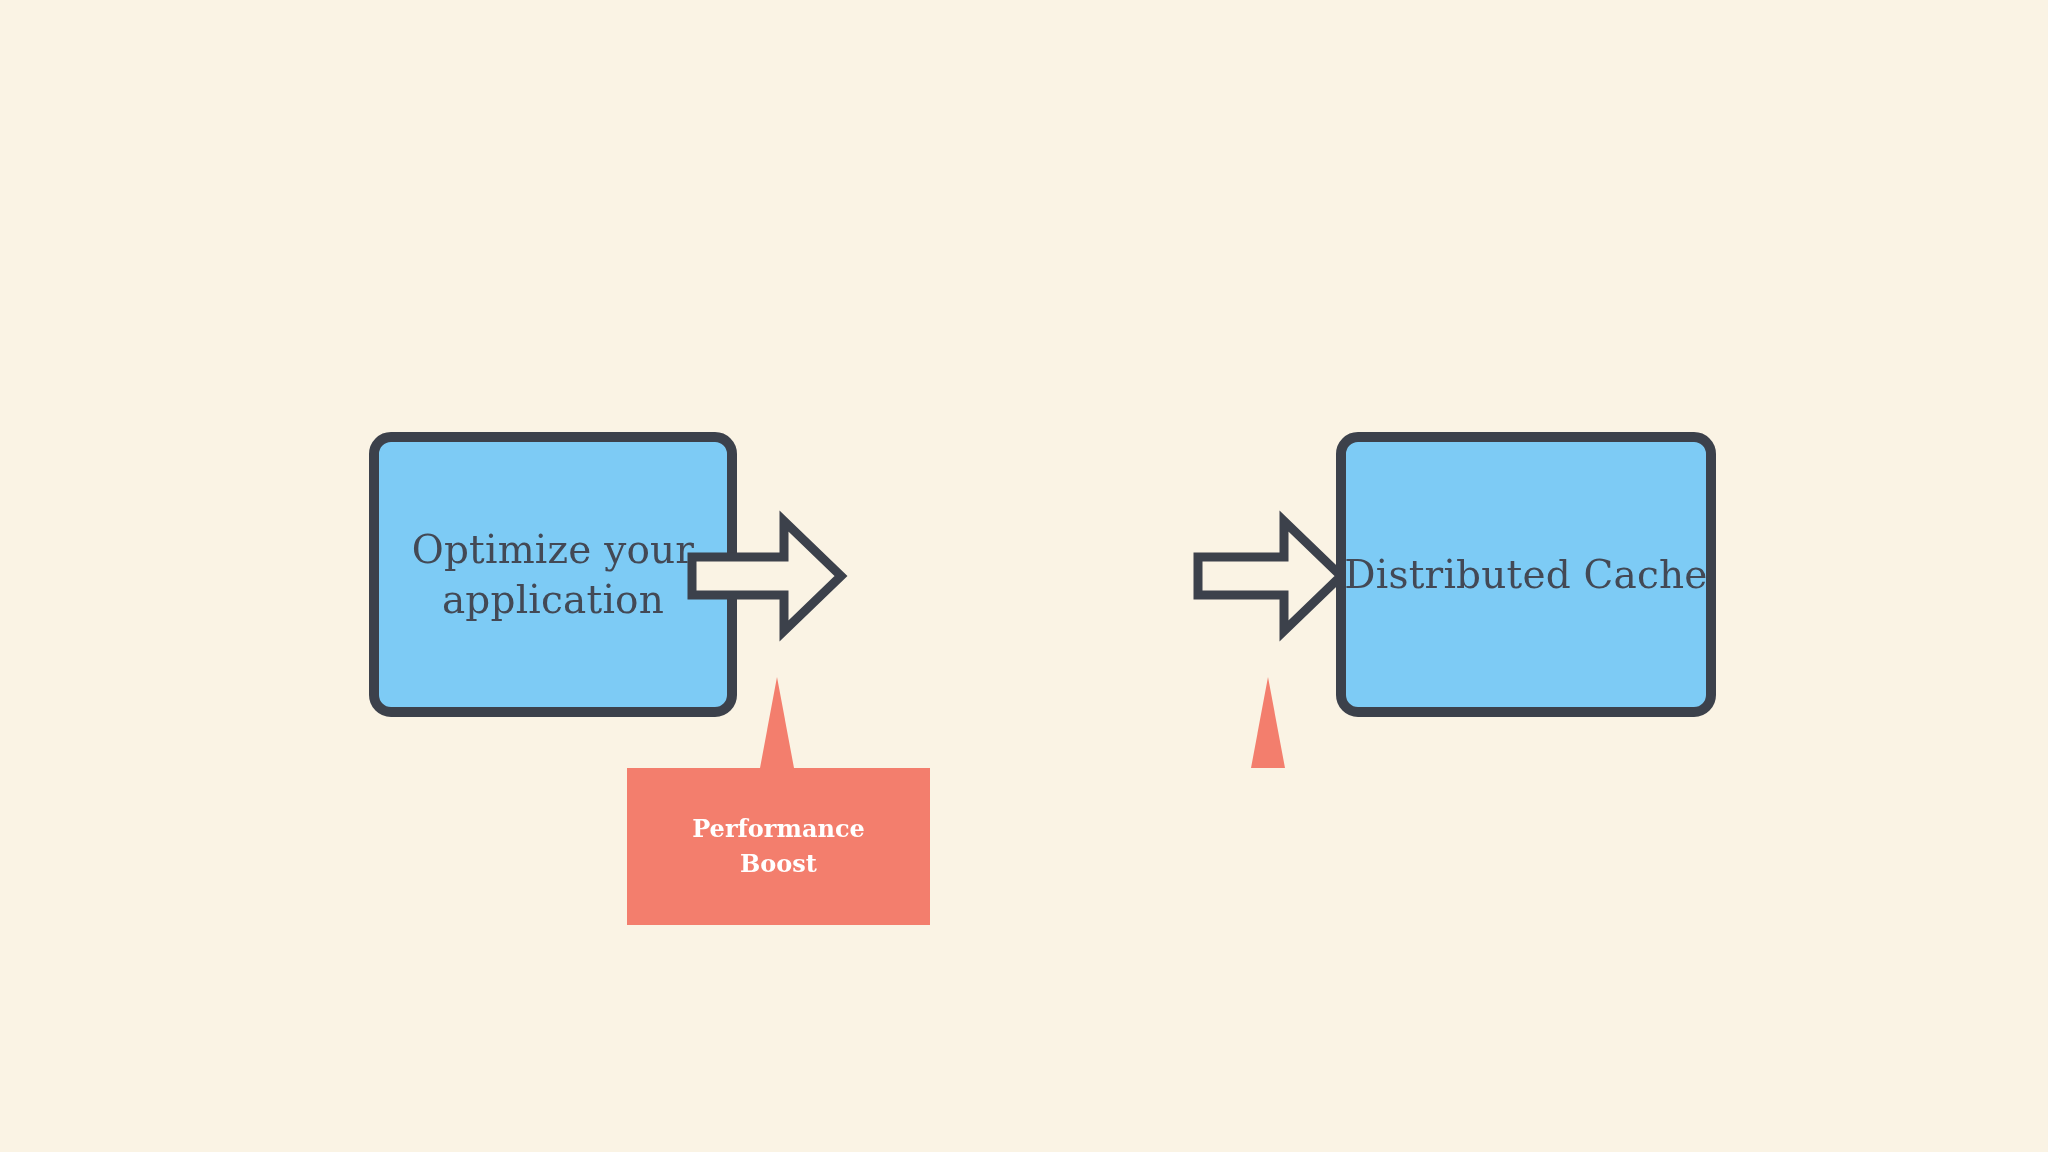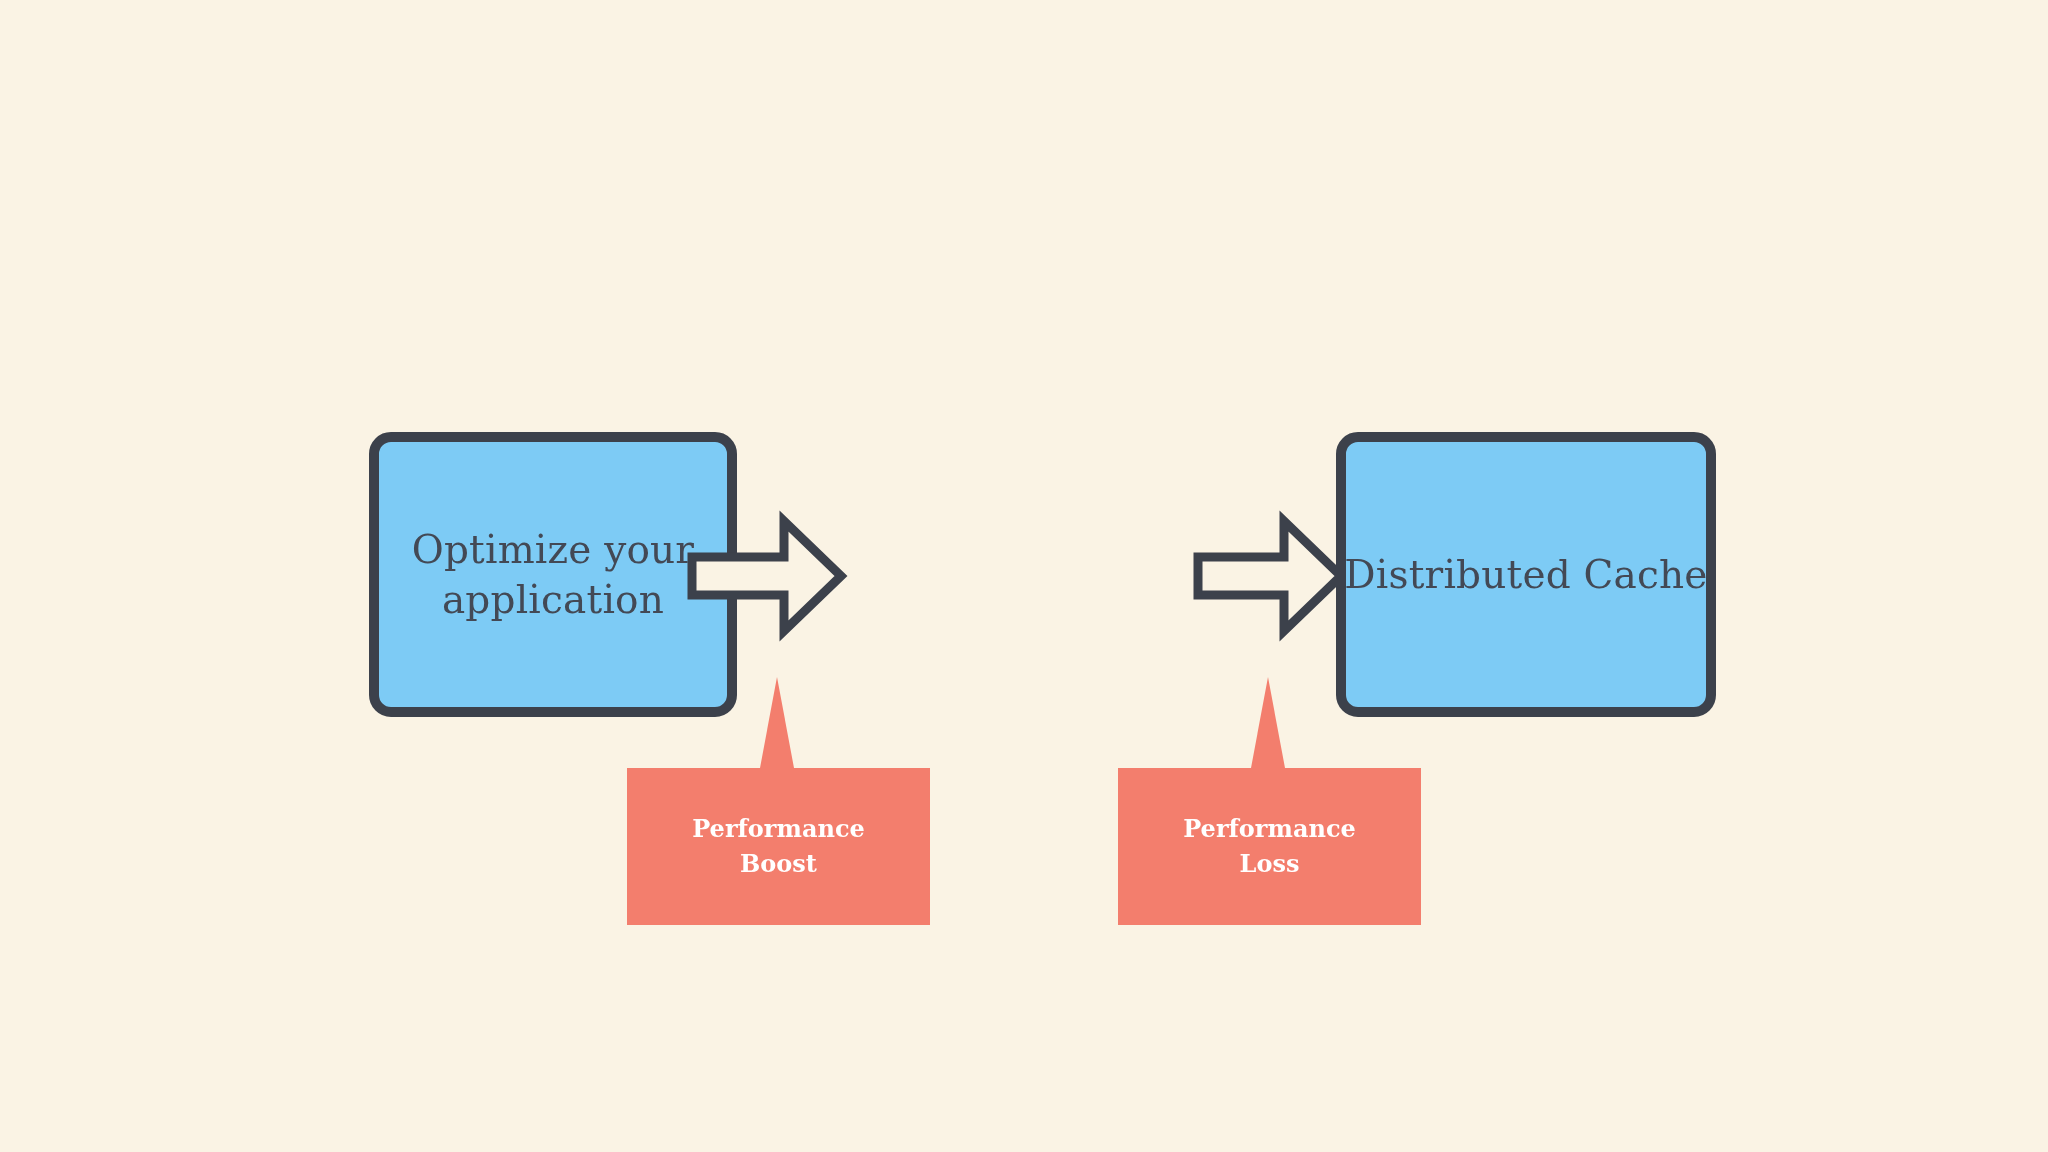--- a/index.html
+++ b/index.html
@@ -110,17 +110,14 @@
   <div class="node node-3 nowrap">
     <div class="node-label">Distributed Cache</div>
   </div>
 
   <div class="callout-pointer pointer-1"></div>
   <div class="callout callout-1">
     <div class="callout-label">Performance Boost</div>
   </div>
 
   <div class="callout-pointer pointer-2"></div>
-  <div class="callout callout-2">
-    <div class="callout-label">Performance Loss</div>
-  </div>
 
 </div>
 
 </body></html>

